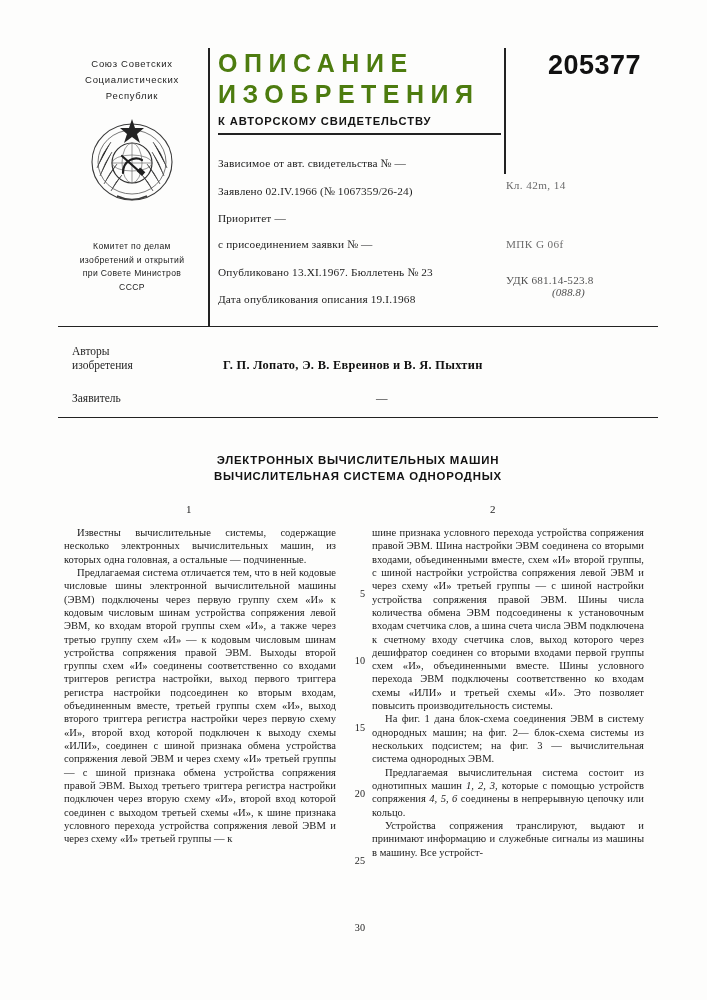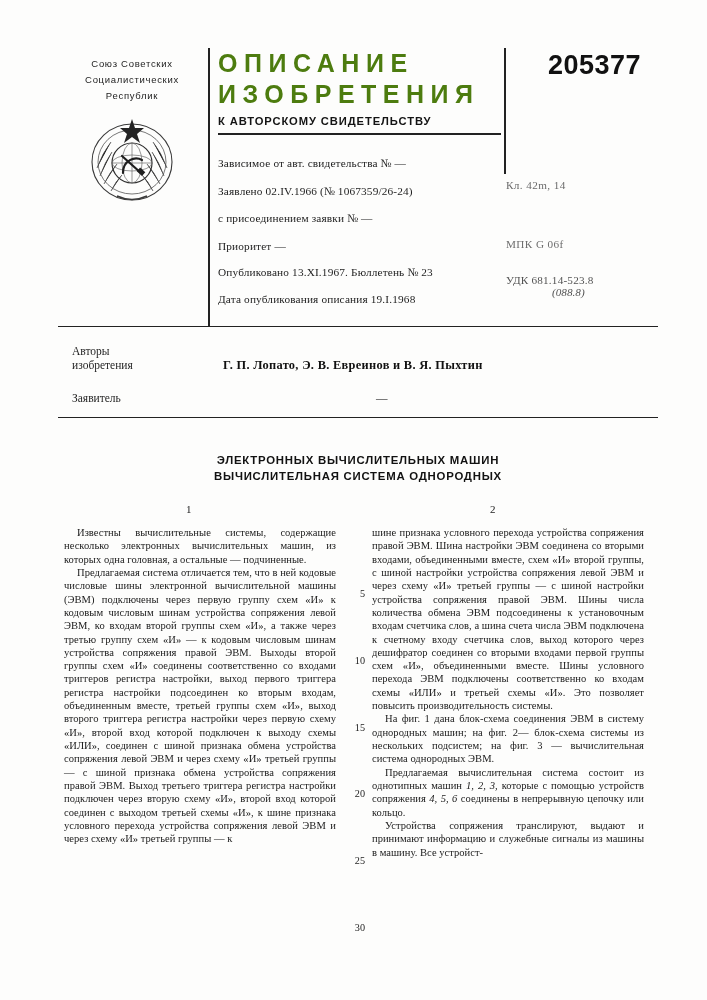--- a/index.html
+++ b/index.html
@@ -317,38 +317,44 @@
               <path d="M71 68 q-6 -12 -13 -20"></path>
             <path d="M22 75 q5 -10 11 -16"></path>
               <path d="M64 75 q-5 -10 -11 -16"></path>
           </g>
 
           <path d="M28 80 q15 7 30 0" stroke="#3a3a3a" stroke-width="1.6" fill="none"></path>
         </svg>
       </div>
     </div>
 
+    <div class="committee">
+      <div class="committee-line">Комитет по делам</div>
+      <div class="committee-line">изобретений и открытий</div>
+      <div class="committee-line">при Совете Министров</div>
+      <div class="committee-line">СССР</div>
+    </div>
 
     <div class="vrule-left"></div>
 
     <div class="title-block">
       <div class="t-opisanie">ОПИСАНИЕ</div>
       <div class="t-izobret">ИЗОБРЕТЕНИЯ</div>
       <div class="t-sub">К АВТОРСКОМУ СВИДЕТЕЛЬСТВУ</div>
       <div class="title-underline"></div>
     </div>
 
     <div class="vrule-mid"></div>
     <div class="patent-number">205377</div>
 
     <div class="biblio">
       <div class="biblio-row">Зависимое от авт. свидетельства № —</div>
       <div class="biblio-row">Заявлено 02.IV.1966 (№ 1067359/26-24)</div>
+      <div class="biblio-row tight">Приоритет —</div>
       <div class="biblio-row">с присоединением заявки № —</div>
-      <div class="biblio-row tight">Приоритет —</div>
       <div class="biblio-row">Опубликовано 13.XI.1967. Бюллетень № 23</div>
       <div class="biblio-row">Дата опубликования описания 19.I.1968</div>
     </div>
 
     <div class="classif">
       <div class="cl-smudge"></div>
       <div class="cl-kl">Кл. 42m, 14</div>
       <div class="cl-mpk">МПК G 06f</div>
       <div class="cl-udk">УДК 681.14-523.8</div>
       <div class="cl-udk2">(088.8)</div>

